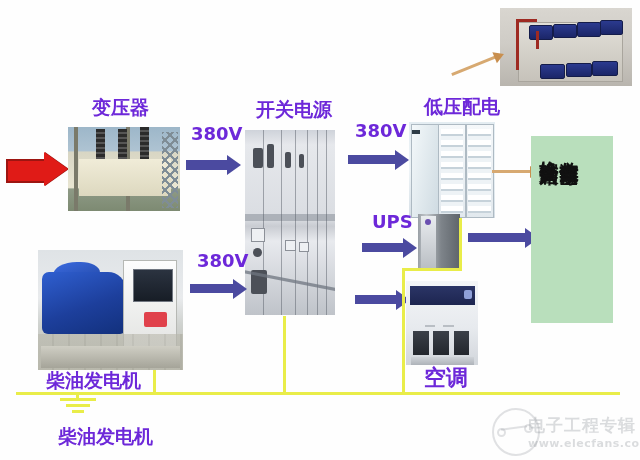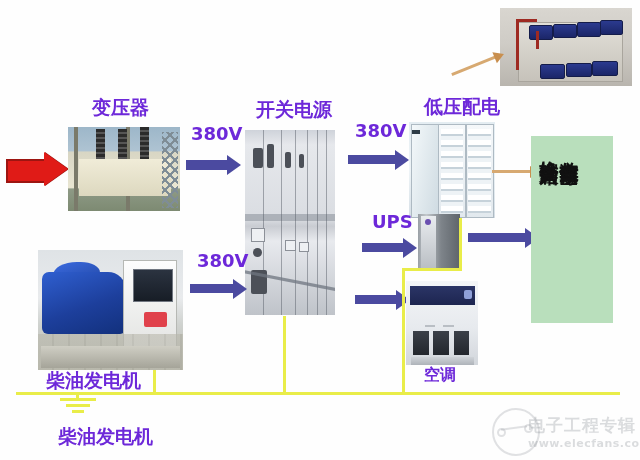--- a/index.html
+++ b/index.html
@@ -239,21 +239,21 @@
   <div class="photo ph-ac" style="left:406px;top:281px;width:72px;height:84px;">
     <div class="topband"></div>
     <div class="disp"></div>
     <div class="slot" style="left:26%;top:52%;width:14%;"></div>
     <div class="slot" style="left:52%;top:52%;width:14%;"></div>
     <div class="grille" style="left:10%;"></div>
     <div class="grille" style="left:38%;"></div>
     <div class="grille" style="left:66%;"></div>
     <div class="legs"></div>
   </div>
-  <div class="lbl cn" style="left:424px;top:367px;font-size:16px;text-align:center;">空调</div>
+  <div class="lbl cn" style="left:424px;top:367px;font-size:22px;text-align:center;">空调</div>
 
   <div class="photo ph-gen" style="left:38px;top:250px;width:145px;height:120px;">
     <div class="engine2"></div>
     <div class="engine"></div>
     <div class="panelbox"></div>
     <div class="screen"></div>
     <div class="redbtn"></div>
     <div class="floor"></div>
     <div class="skid"></div>
   </div>

